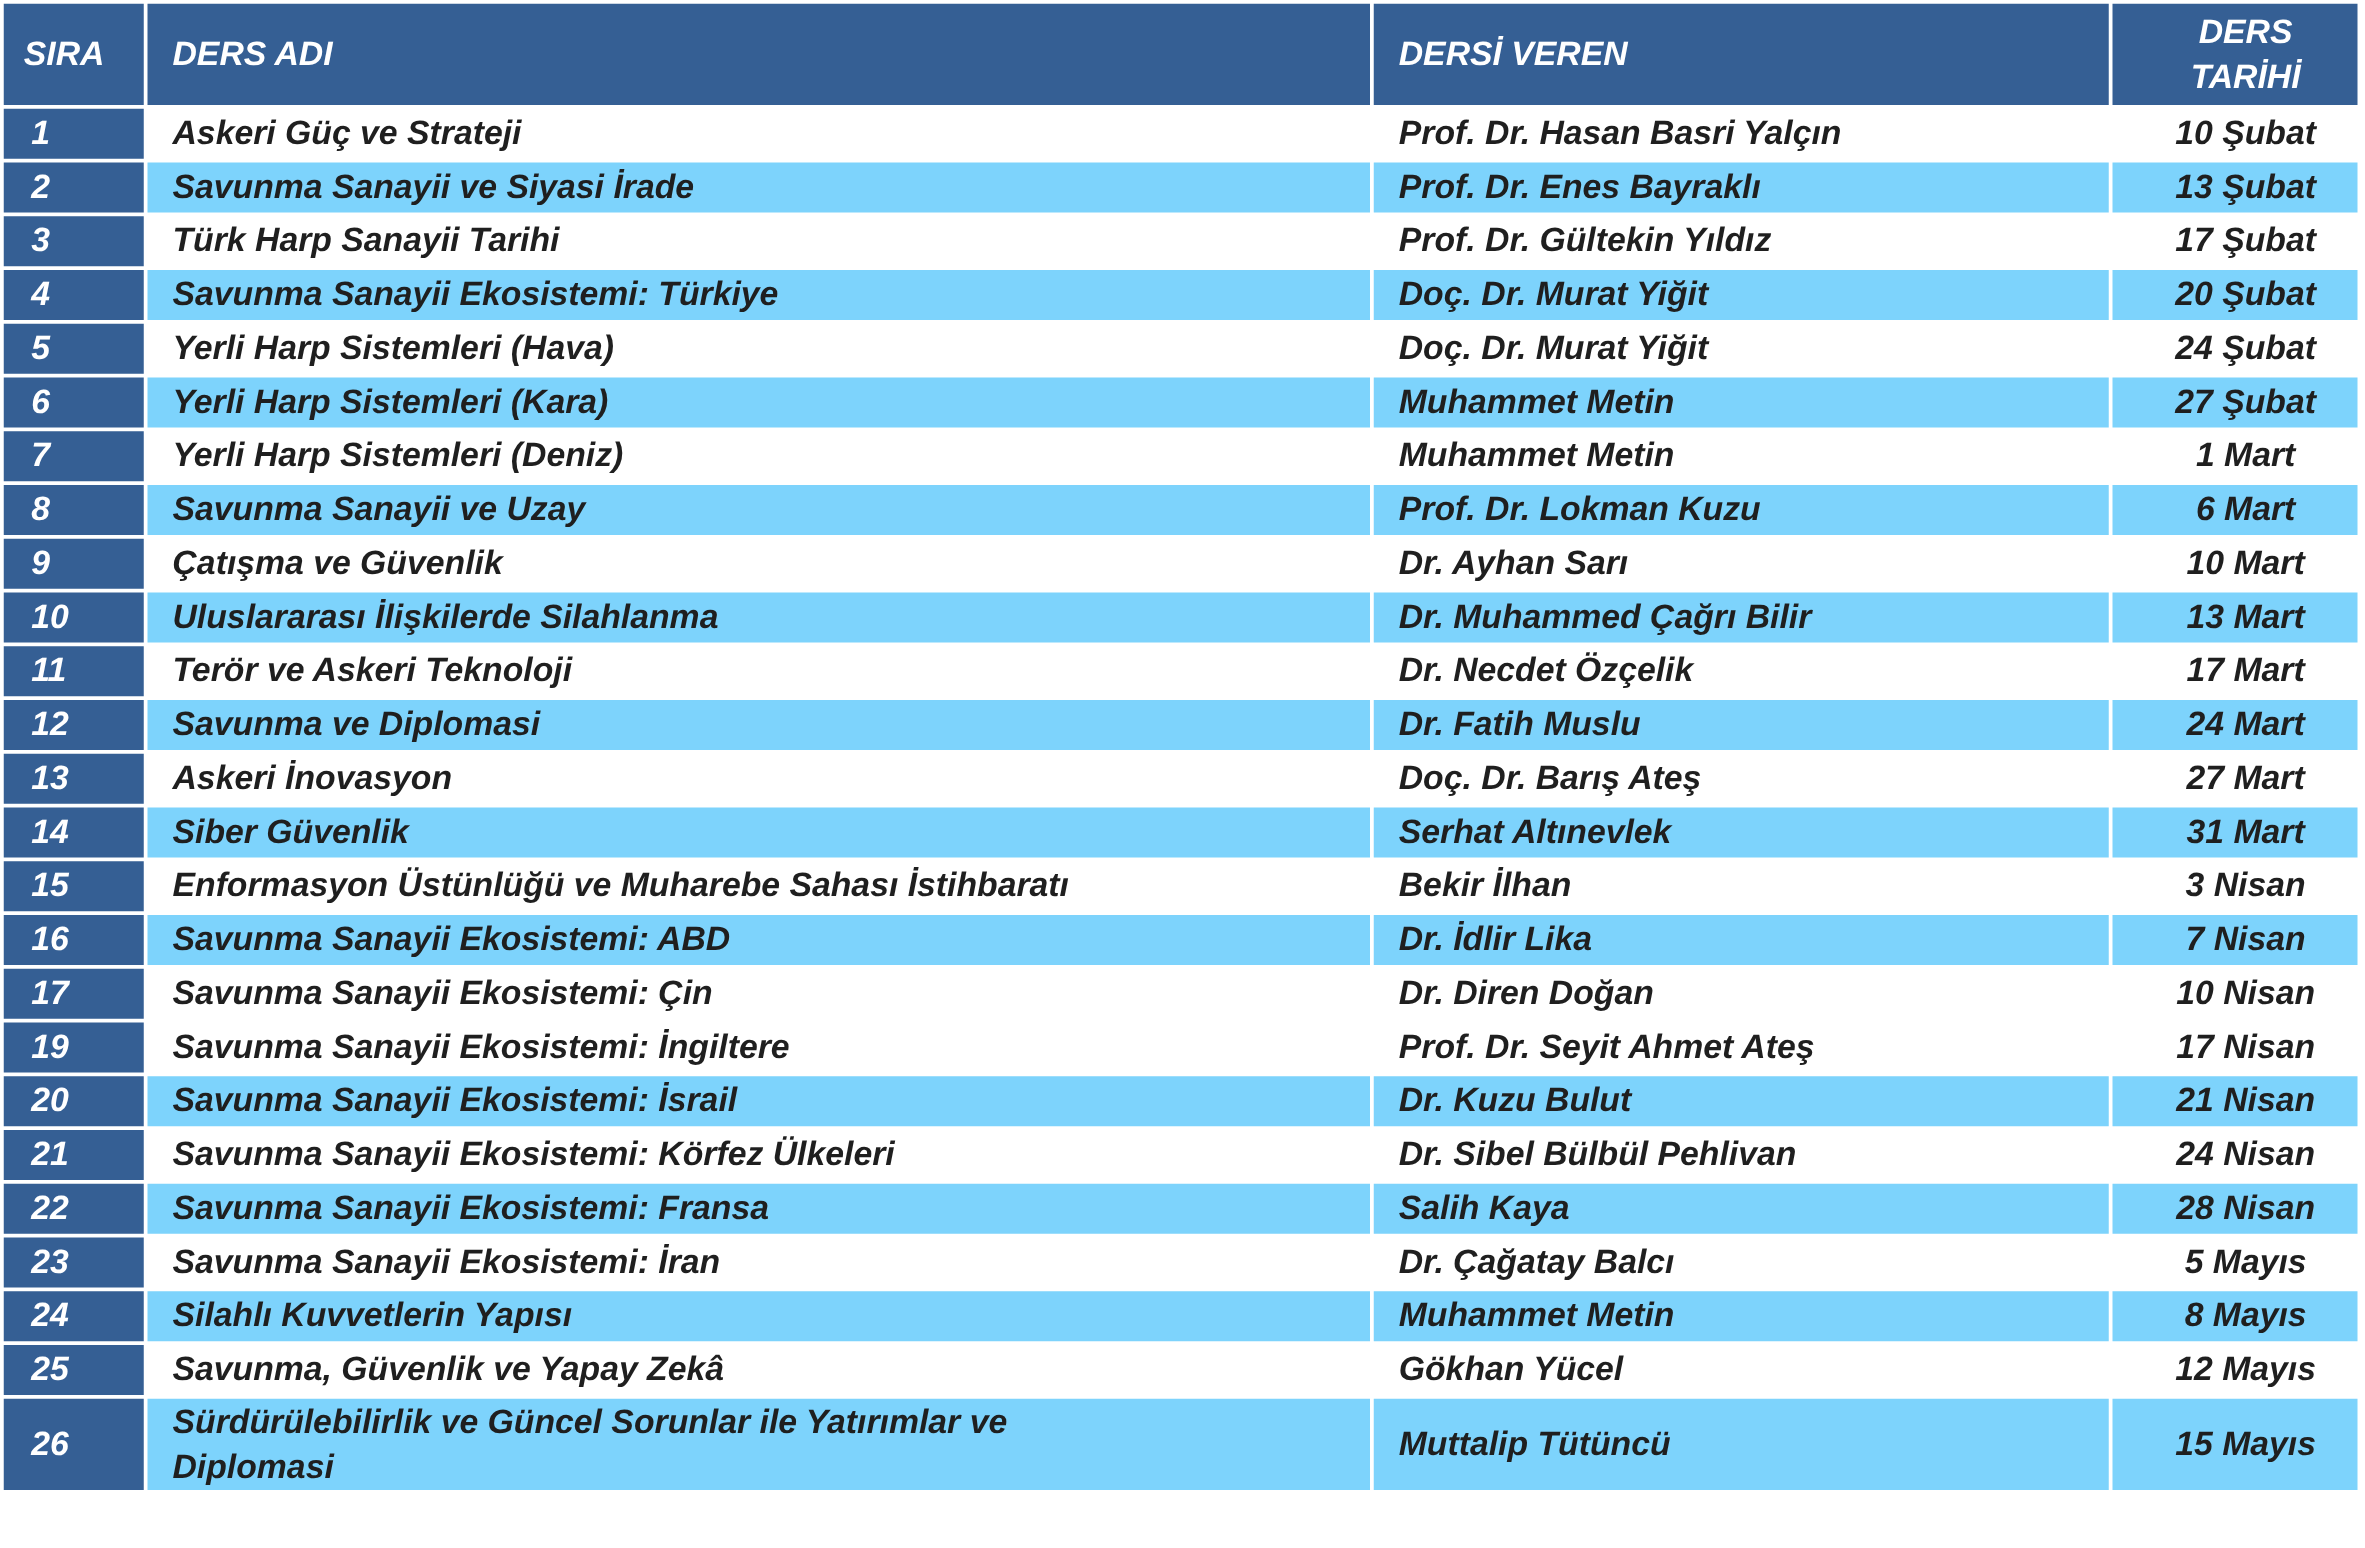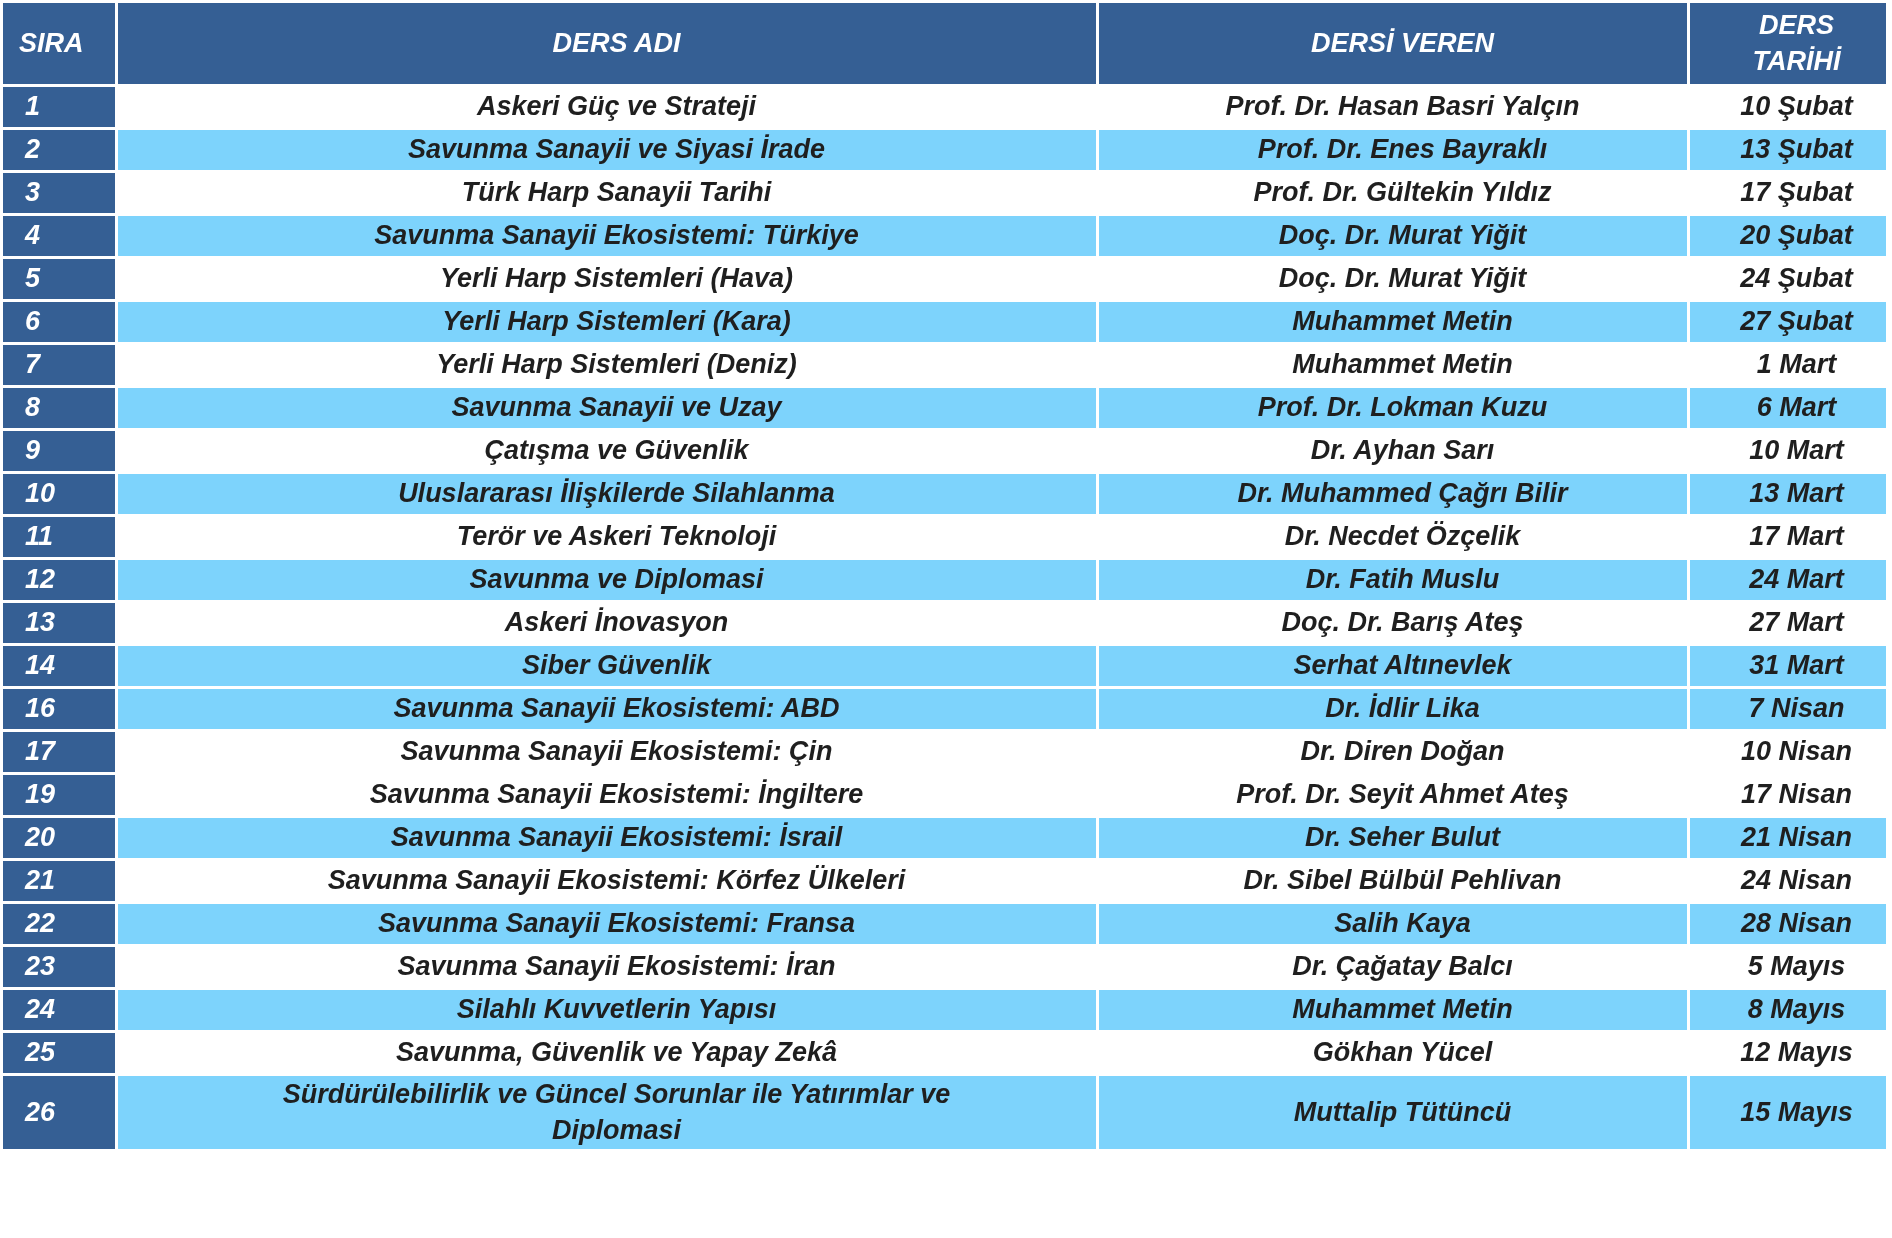--- a/index.html
+++ b/index.html
@@ -49,21 +49,21 @@
   tbody td { height: 38px; background: #ffffff; }
   tbody tr.alt td { background: #7dd3fc; }
 
   
   td.c-sira, tbody tr.alt td.c-sira {
     background: #355f94;
     color: #ffffff;
     padding-left: 22px;
   }
 
-  .c-course, .c-instructor { padding-left: 20px; white-space: pre; text-align: center; }
+  .c-course, .c-instructor { padding-left: 20px; white-space: pre; }
   .c-date { padding-left: 18px; white-space: pre; text-align: center; }
 </style>
 </head>
 <body>
 
 <table class="schedule">
   <colgroup>
     <col class="w-sira">
     <col class="w-course">
     <col class="w-instructor">
@@ -156,20 +156,26 @@
     <td class="c-course">Askeri İnovasyon</td>
     <td class="c-instructor">Doç. Dr. Barış Ateş</td>
     <td class="c-date">27 Mart</td>
   </tr>
       <tr class="alt">
     <td class="c-sira">14</td>
     <td class="c-course">Siber Güvenlik</td>
     <td class="c-instructor">Serhat Altınevlek</td>
     <td class="c-date">31 Mart</td>
   </tr>
+      <tr>
+    <td class="c-sira">15</td>
+    <td class="c-course">Enformasyon Üstünlüğü ve Muharebe Sahası İstihbaratı</td>
+    <td class="c-instructor">Bekir İlhan</td>
+    <td class="c-date">3 Nisan</td>
+  </tr>
       <tr class="alt">
     <td class="c-sira">16</td>
     <td class="c-course">Savunma Sanayii Ekosistemi: ABD</td>
     <td class="c-instructor">Dr. İdlir Lika</td>
     <td class="c-date">7 Nisan</td>
   </tr>
       <tr>
     <td class="c-sira">17</td>
     <td class="c-course">Savunma Sanayii Ekosistemi: Çin</td>
     <td class="c-instructor">Dr. Diren Doğan</td>
@@ -177,21 +183,21 @@
   </tr>
       <tr>
     <td class="c-sira">19</td>
     <td class="c-course">Savunma Sanayii Ekosistemi: İngiltere</td>
     <td class="c-instructor">Prof. Dr. Seyit Ahmet Ateş</td>
     <td class="c-date">17 Nisan</td>
   </tr>
       <tr class="alt">
     <td class="c-sira">20</td>
     <td class="c-course">Savunma Sanayii Ekosistemi: İsrail</td>
-    <td class="c-instructor">Dr. Seher Bulut</td>
+    <td class="c-instructor">Dr. Kuzu Bulut</td>
     <td class="c-date">21 Nisan</td>
   </tr>
       <tr>
     <td class="c-sira">21</td>
     <td class="c-course">Savunma Sanayii Ekosistemi: Körfez Ülkeleri</td>
     <td class="c-instructor">Dr. Sibel Bülbül Pehlivan</td>
     <td class="c-date">24 Nisan</td>
   </tr>
       <tr class="alt">
     <td class="c-sira">22</td>

